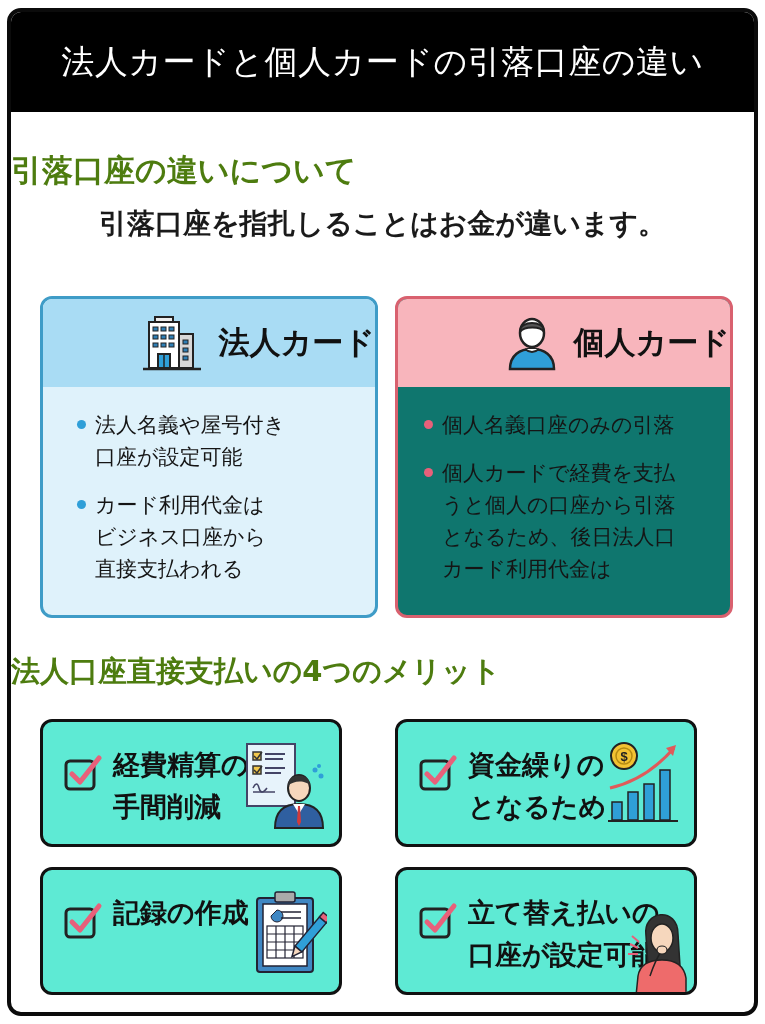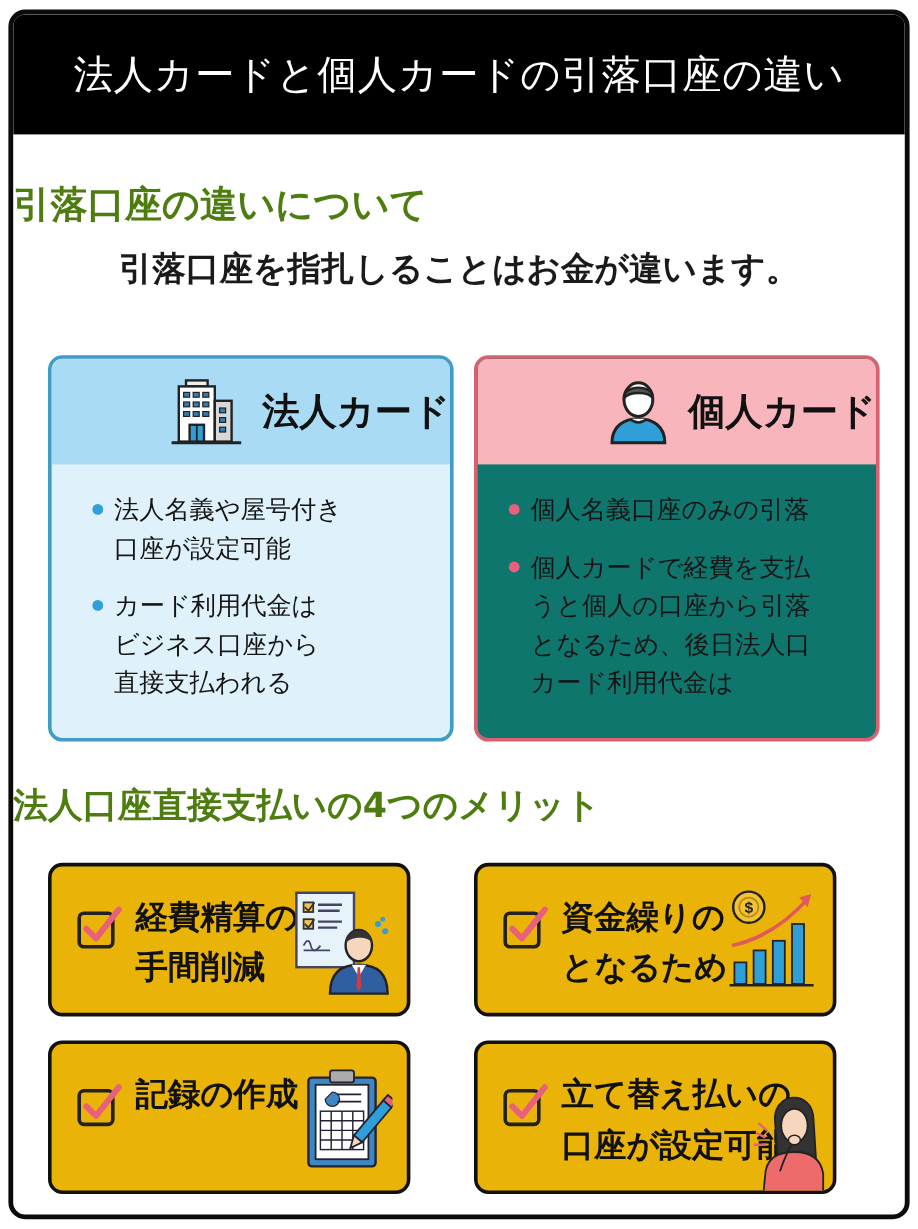--- a/index.html
+++ b/index.html
@@ -31,21 +31,21 @@
   .card ul { list-style: none; padding: 22px 14px 0 34px; }
   .card li { position: relative; padding-left: 18px; font-size: 21px; font-weight: normal; line-height: 32px; margin-bottom: 16px; color: #151515; }
   .card li::before { content: ""; position: absolute; left: 0; top: 11px; width: 9px; height: 9px; border-radius: 50%; }
   .card.blue li::before { background: #2f9fd8; }
   .card.pink li::before { background: #e8607a; }
 
   .t2 { top: 640px; font-size: 29px; }
 
   .merit {
     position: absolute; width: 302px; height: 128px; border: 3px solid #111; border-radius: 12px;
-    background: #eab308; display: flex; align-items: center; overflow: hidden;
+    background: #5eead4; display: flex; align-items: center; overflow: hidden;
   }
   .merit .check { position: absolute; left: 20px; top: 32px; }
   .merit .mtext { position: absolute; left: 70px; top: 22px; font-size: 27px; font-weight: bold; line-height: 42px; color: #111; }
   .merit .illus { position: absolute; right: 12px; top: 18px; }
   .m1 { left: 29px; top: 707px; }
   .m2 { left: 384px; top: 707px; }
   .m3 { left: 29px; top: 855px; }
   .m4 { left: 384px; top: 855px; }
 </style>
 </head>

